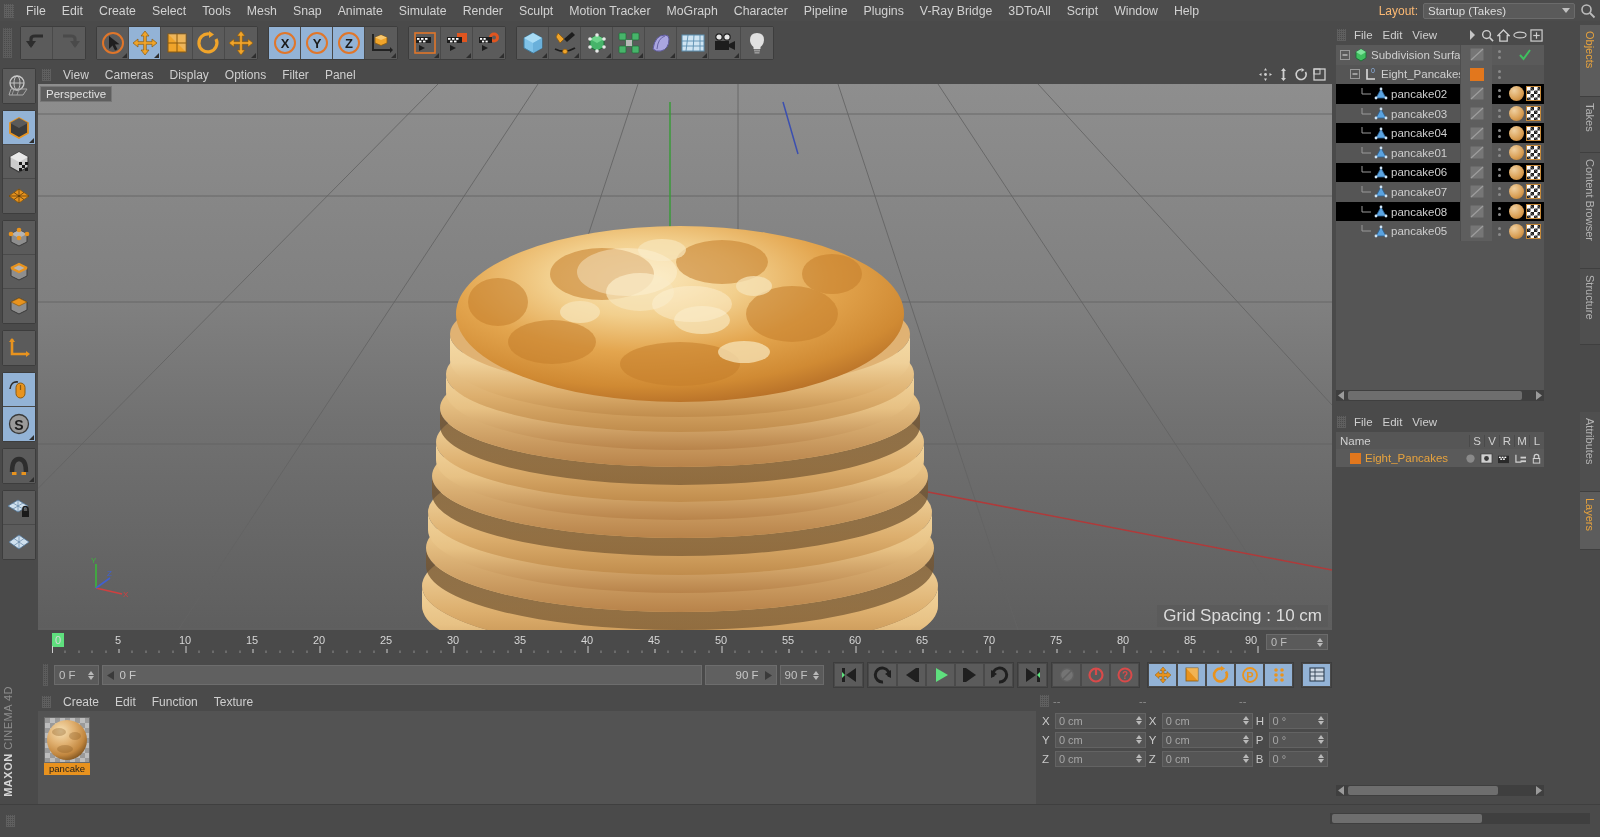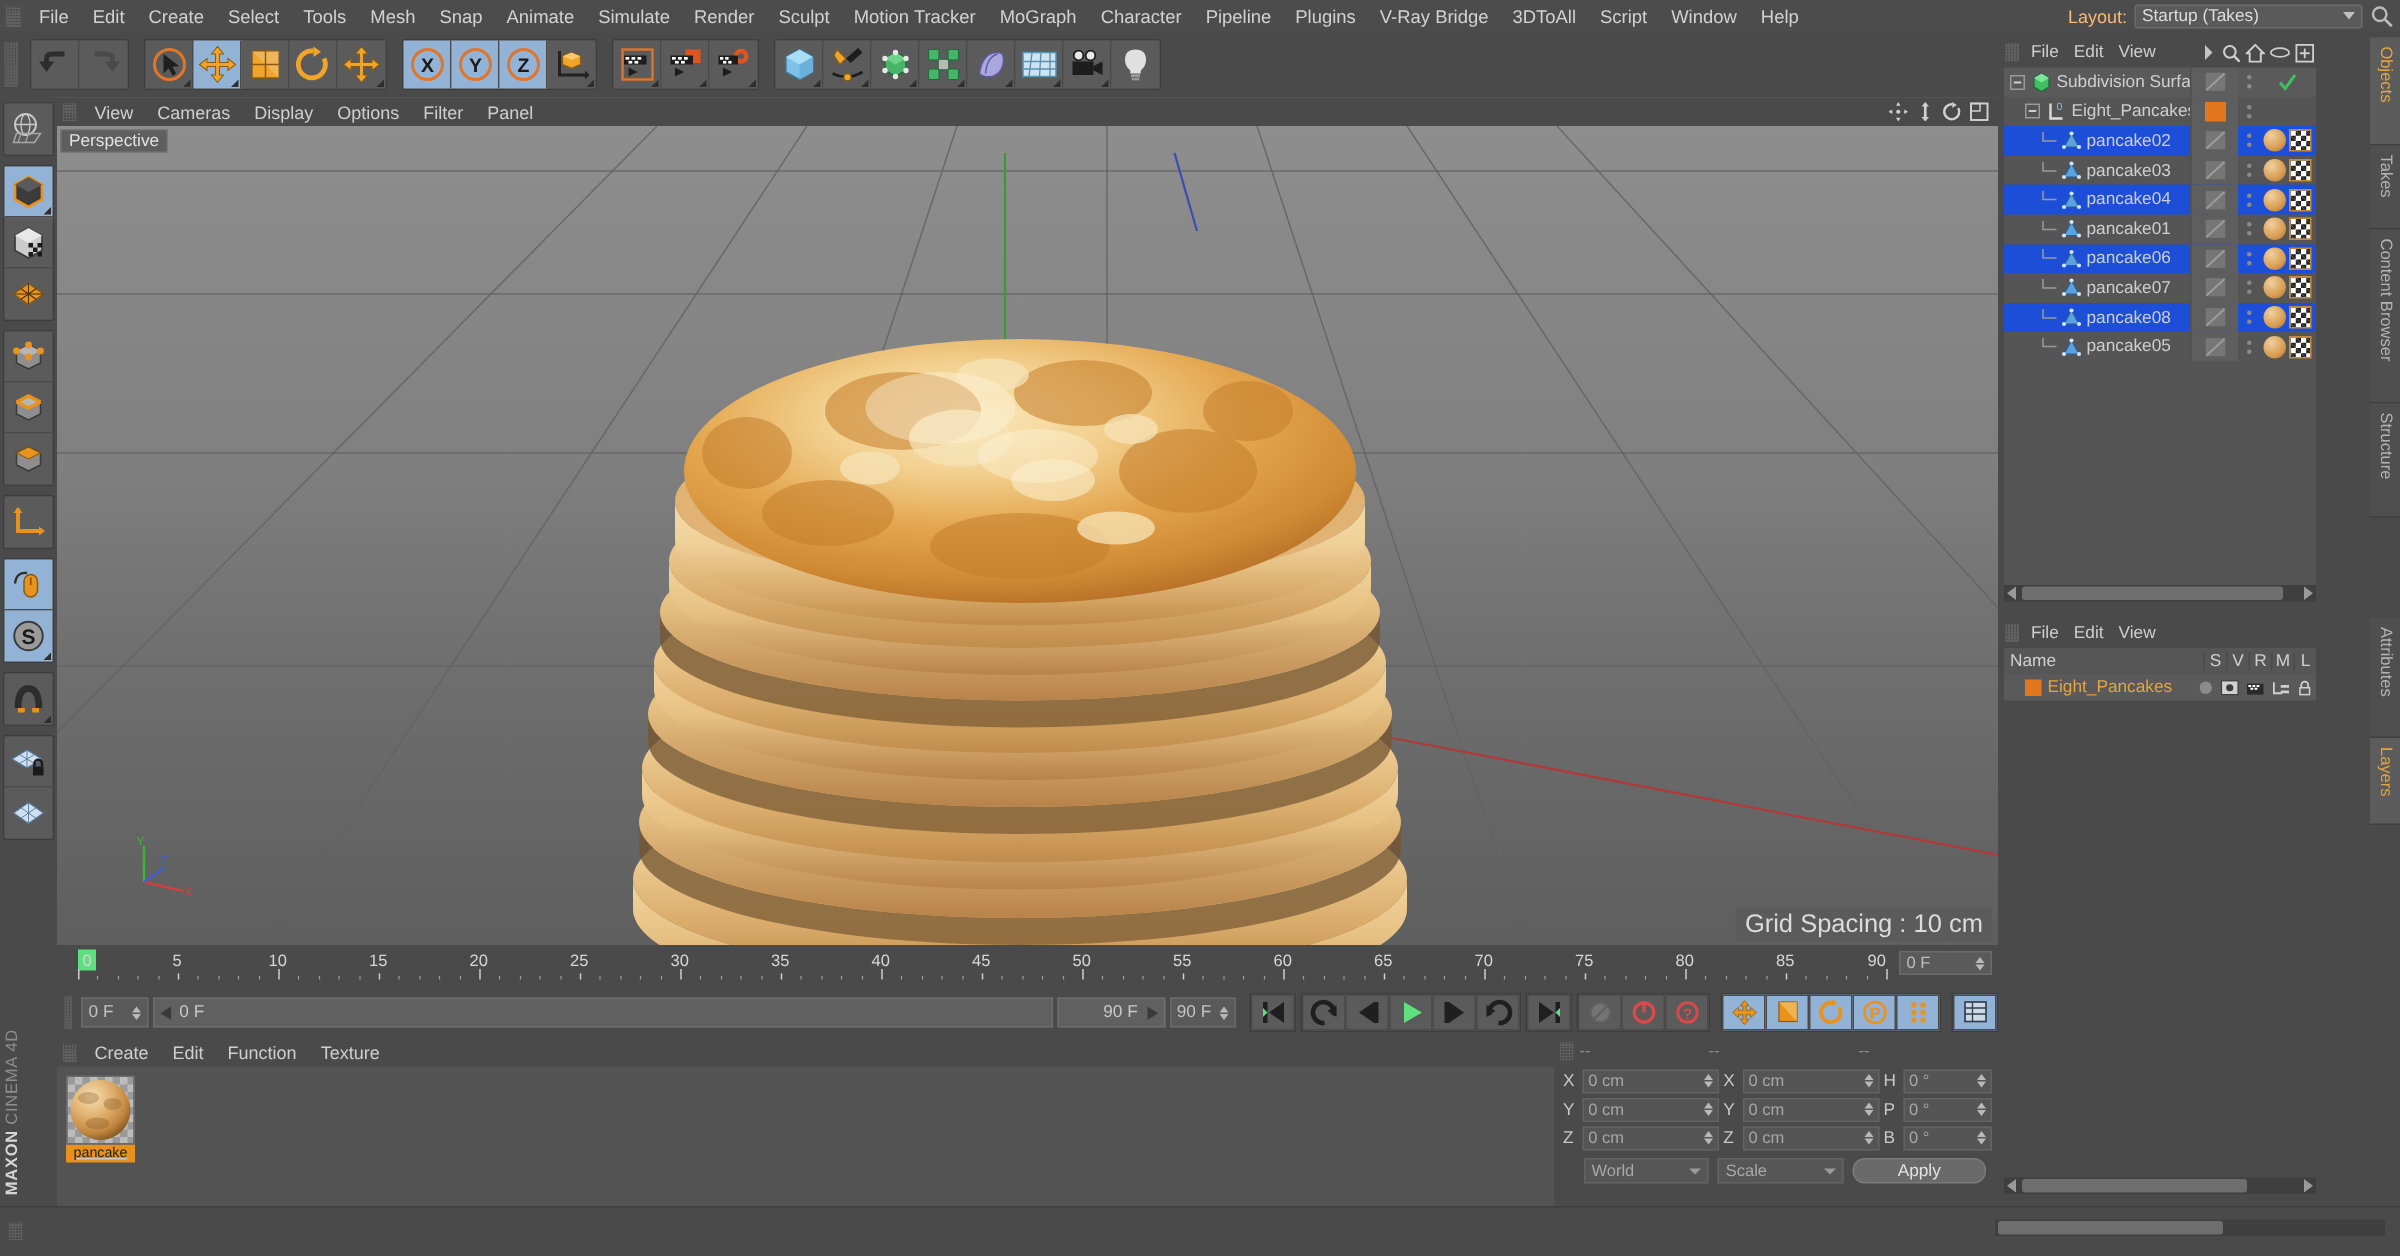--- a/index.html
+++ b/index.html
@@ -93,21 +93,21 @@
   .tpgroup { display:flex; border:1px solid #3d3d3d; background:#585858; }
   .tpbtn.blue { background:#93b3d6; }
 
   
   .matpanel { position:absolute; left:38px; top:692px; width:998px; height:112px; background:#4a4a4a; }
   .panelhead { height:19px; background:#4a4a4a; display:flex; align-items:center; }
   .panelhead .grip { width:9px;height:12px;margin:0 4px;
      background-image:repeating-linear-gradient(0deg,#7a7a7a 0 1px,transparent 1px 2px),
                       repeating-linear-gradient(90deg,#7a7a7a 0 1px,transparent 1px 2px); opacity:.45;}
   .matbody { position:absolute; left:0; top:19px; width:100%; height:93px; background:#535353;
-     padding:6px; display:flex; gap:8px; align-items:flex-start;text-decoration:underline; }
+     padding:6px; display:flex; gap:8px; align-items:flex-start; }
   .matchip { width:46px; }
   .matthumb { width:46px; height:46px; border:1px solid #6a6a6a;
      background-image:linear-gradient(45deg,#bdbdbd 25%,transparent 25%,transparent 75%,#bdbdbd 75%),
                       linear-gradient(45deg,#bdbdbd 25%,#9a9a9a 25%,#9a9a9a 75%,#bdbdbd 75%);
      background-size:10px 10px; background-position:0 0,5px 5px; position:relative; overflow:hidden;}
   .matname { width:46px; background:#e8921e; color:#1e1e1e; font-size:9.5px; text-align:center;
      overflow:hidden; white-space:nowrap; height:12px; line-height:12px; }
 
   
   .coords { position:absolute; left:1036px; top:692px; width:296px; height:112px; background:#4a4a4a; }
@@ -132,21 +132,21 @@
   
   .objpanel { position:absolute; left:1334px; top:25px; width:212px; height:382px; background:#4a4a4a; }
   .ophead { height:20px; display:flex; align-items:center; background:#4a4a4a; }
   .ophead .grip { width:9px;height:12px;margin:0 3px;
      background-image:repeating-linear-gradient(0deg,#7a7a7a 0 1px,transparent 1px 2px),
                       repeating-linear-gradient(90deg,#7a7a7a 0 1px,transparent 1px 2px); opacity:.45;}
   .opmi { padding:1px 5px; font-size:11.5px; color:#cfcfcf; }
   .opicons { margin-left:auto; display:flex; gap:3px; padding-right:3px; align-items:center; }
   .optree { position:absolute; left:2px; top:20px; width:208px; height:345px; background:#555; overflow:hidden; }
   .orow { height:19.6px; display:flex; align-items:center; position:relative; font-size:11.5px; }
-  .orow.alt { background:#1d4ed8; }
+  .orow.alt { background:#000000; }
   .orow .oname { color:#cfcfcf; white-space:nowrap; }
   .ocols { position:absolute; right:0; top:0; height:100%; display:flex; align-items:center; }
   .col-tag { width:32px; display:flex; align-items:center; justify-content:center; height:100%;
      background:#5e5e5e; border-left:1px solid #4e4e4e; }
   .col-dots { width:14px; display:flex; flex-direction:column; align-items:center; justify-content:center; gap:3px; }
   .col-dots b { width:3px;height:3px;border-radius:50%;background:#8a8a8a;display:block; }
   .col-mat { width:38px; display:flex; align-items:center; justify-content:center; gap:2px; height:100%; }
   .matmini { width:15px;height:15px;border-radius:50%;
      background:radial-gradient(circle at 35% 30%,#f0d0a0,#d89d52 60%,#a8702f 100%); }
   .uvmini { width:15px;height:15px;border:1px solid #c78a3a;
@@ -1136,31 +1136,20 @@
         </div>
         <span class="clabel">B</span>
         <div class="cinput cin-hpb">
           <span>0 °</span>
           <span class="spin" style="margin-left:auto">
               <i class="u"></i>
               <i class="d"></i>
             </span>
         </div>
       </div>
-      <div class="crow2">
-        <div class="csel">
-          <span>World</span>
-          <span class="caret"></span>
-        </div>
-        <div class="csel">
-          <span>Scale</span>
-          <span class="caret"></span>
-        </div>
-        <div class="applybtn">Apply</div>
-      </div>
     </div>
   </div>
 
   <div class="objpanel">
     <div class="ophead">
       <div class="grip"></div>
       <div class="opmi">File</div>
       <div class="opmi">Edit</div>
       <div class="opmi">View</div>
       <div class="opicons">

